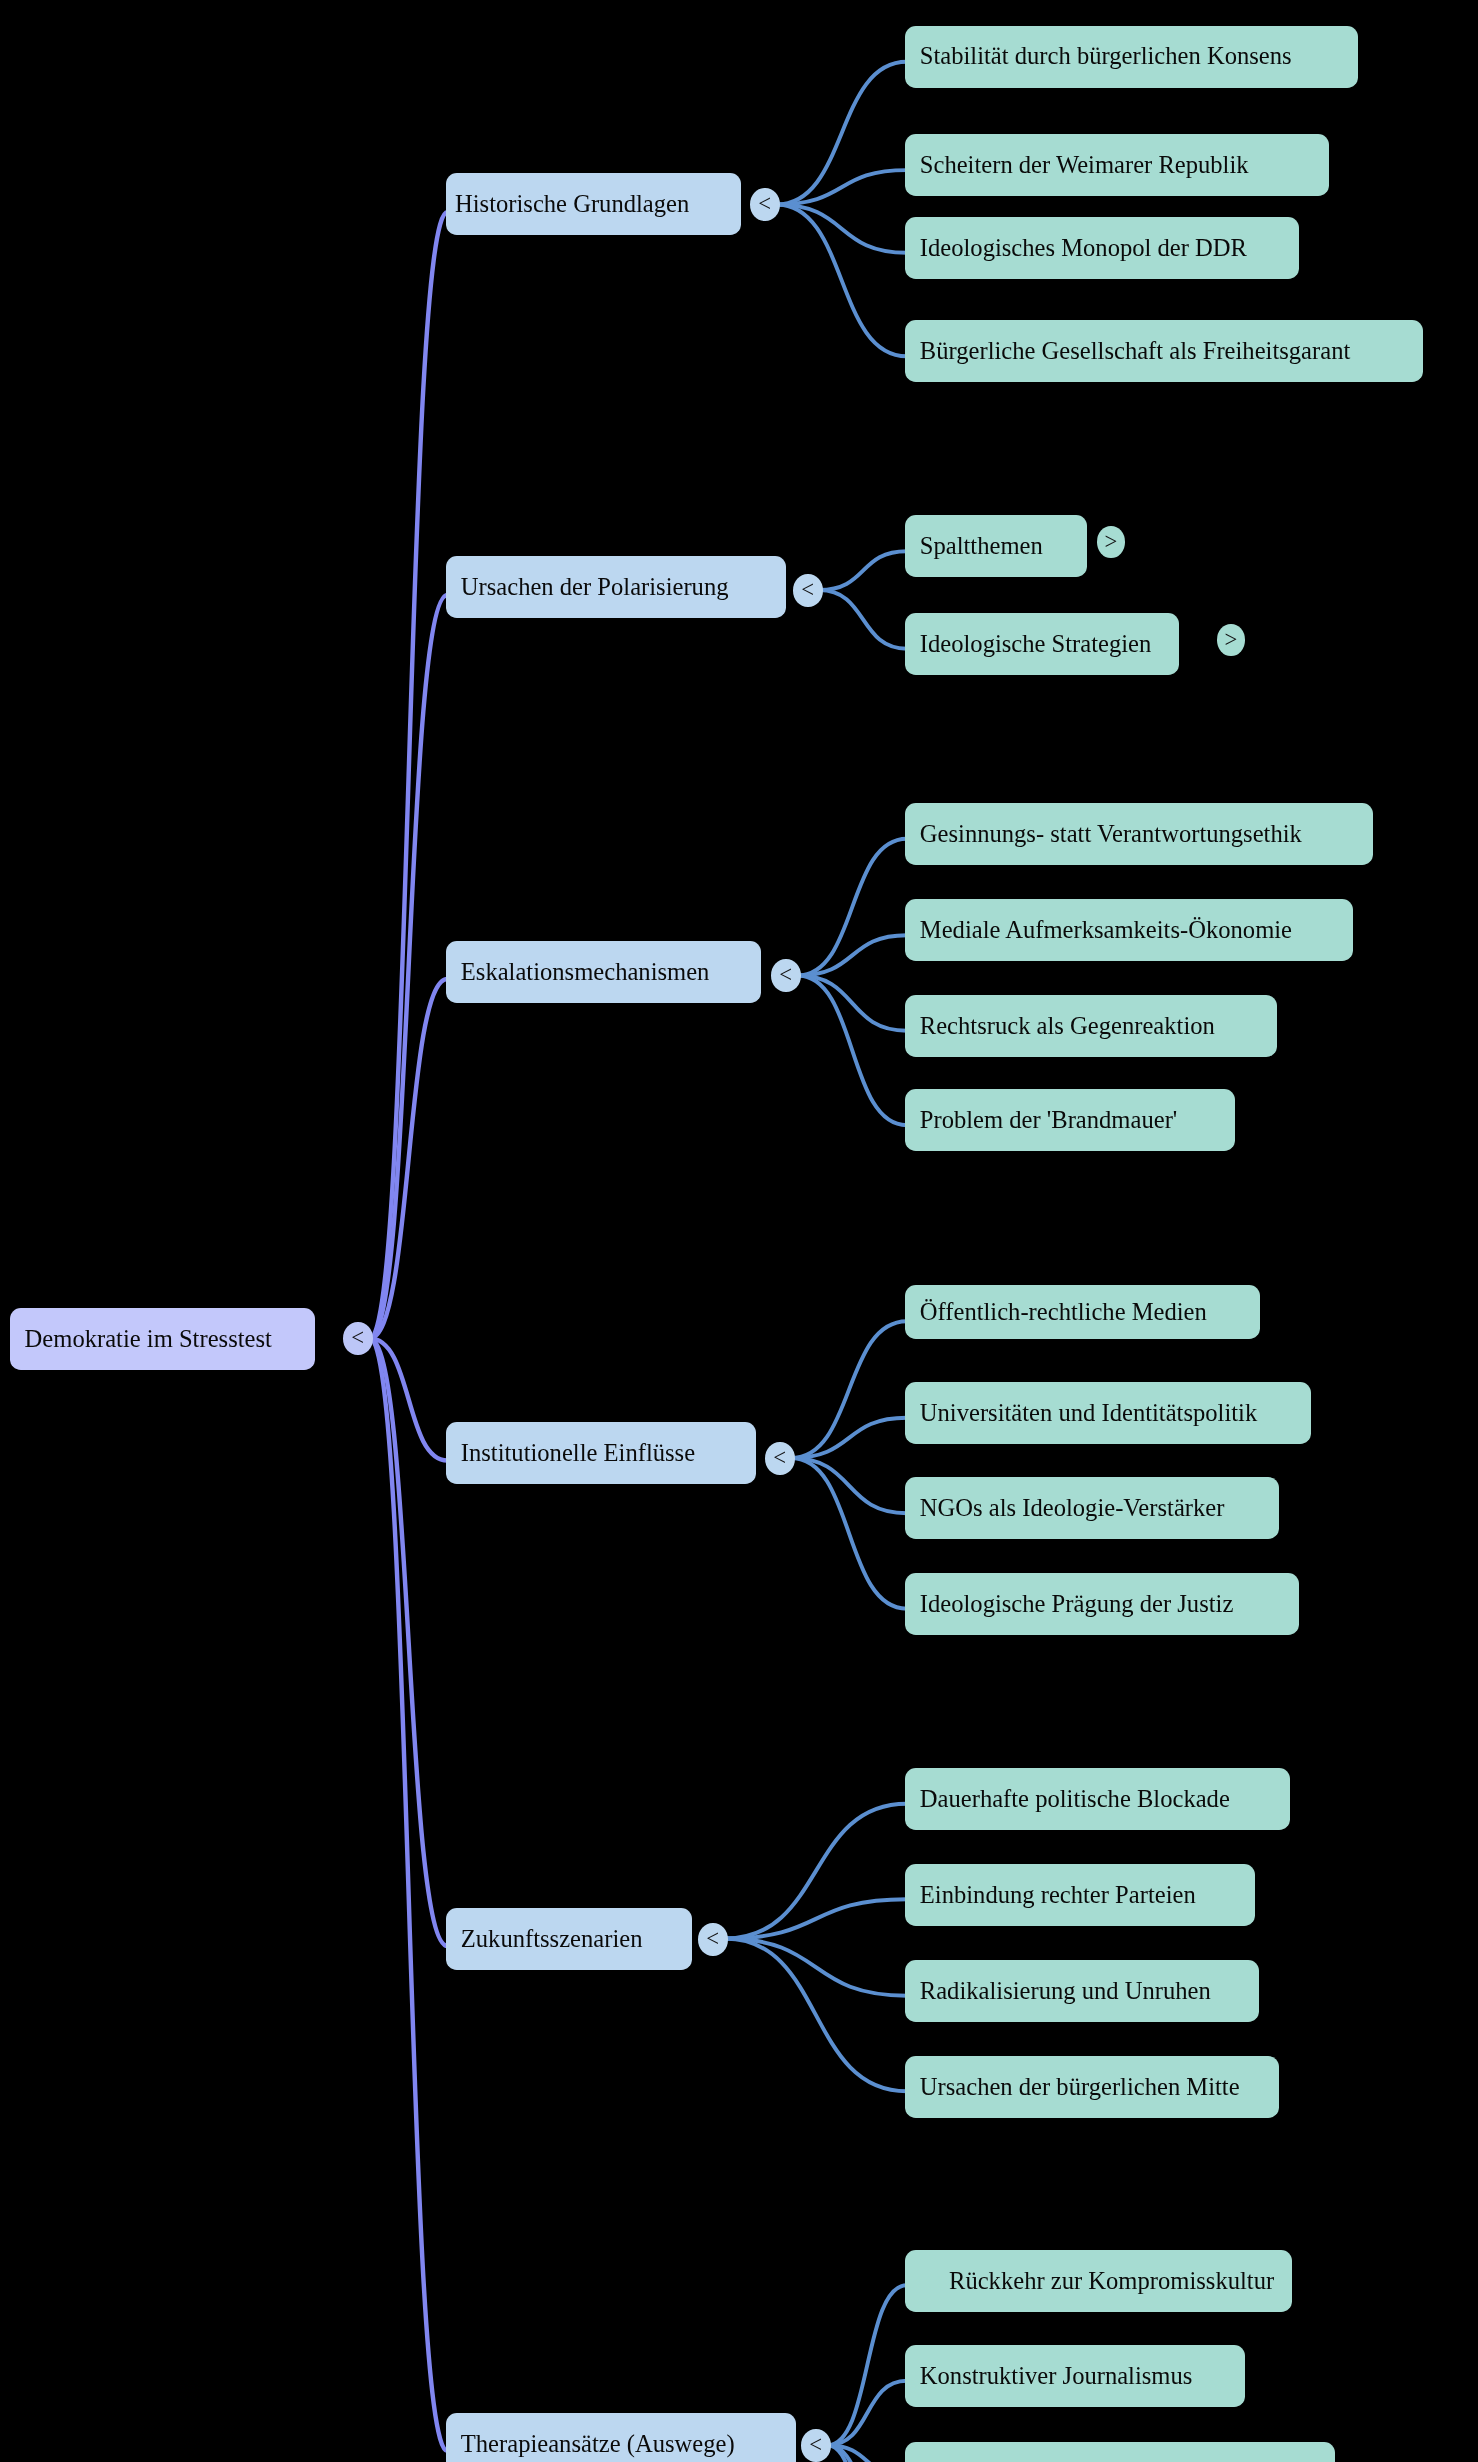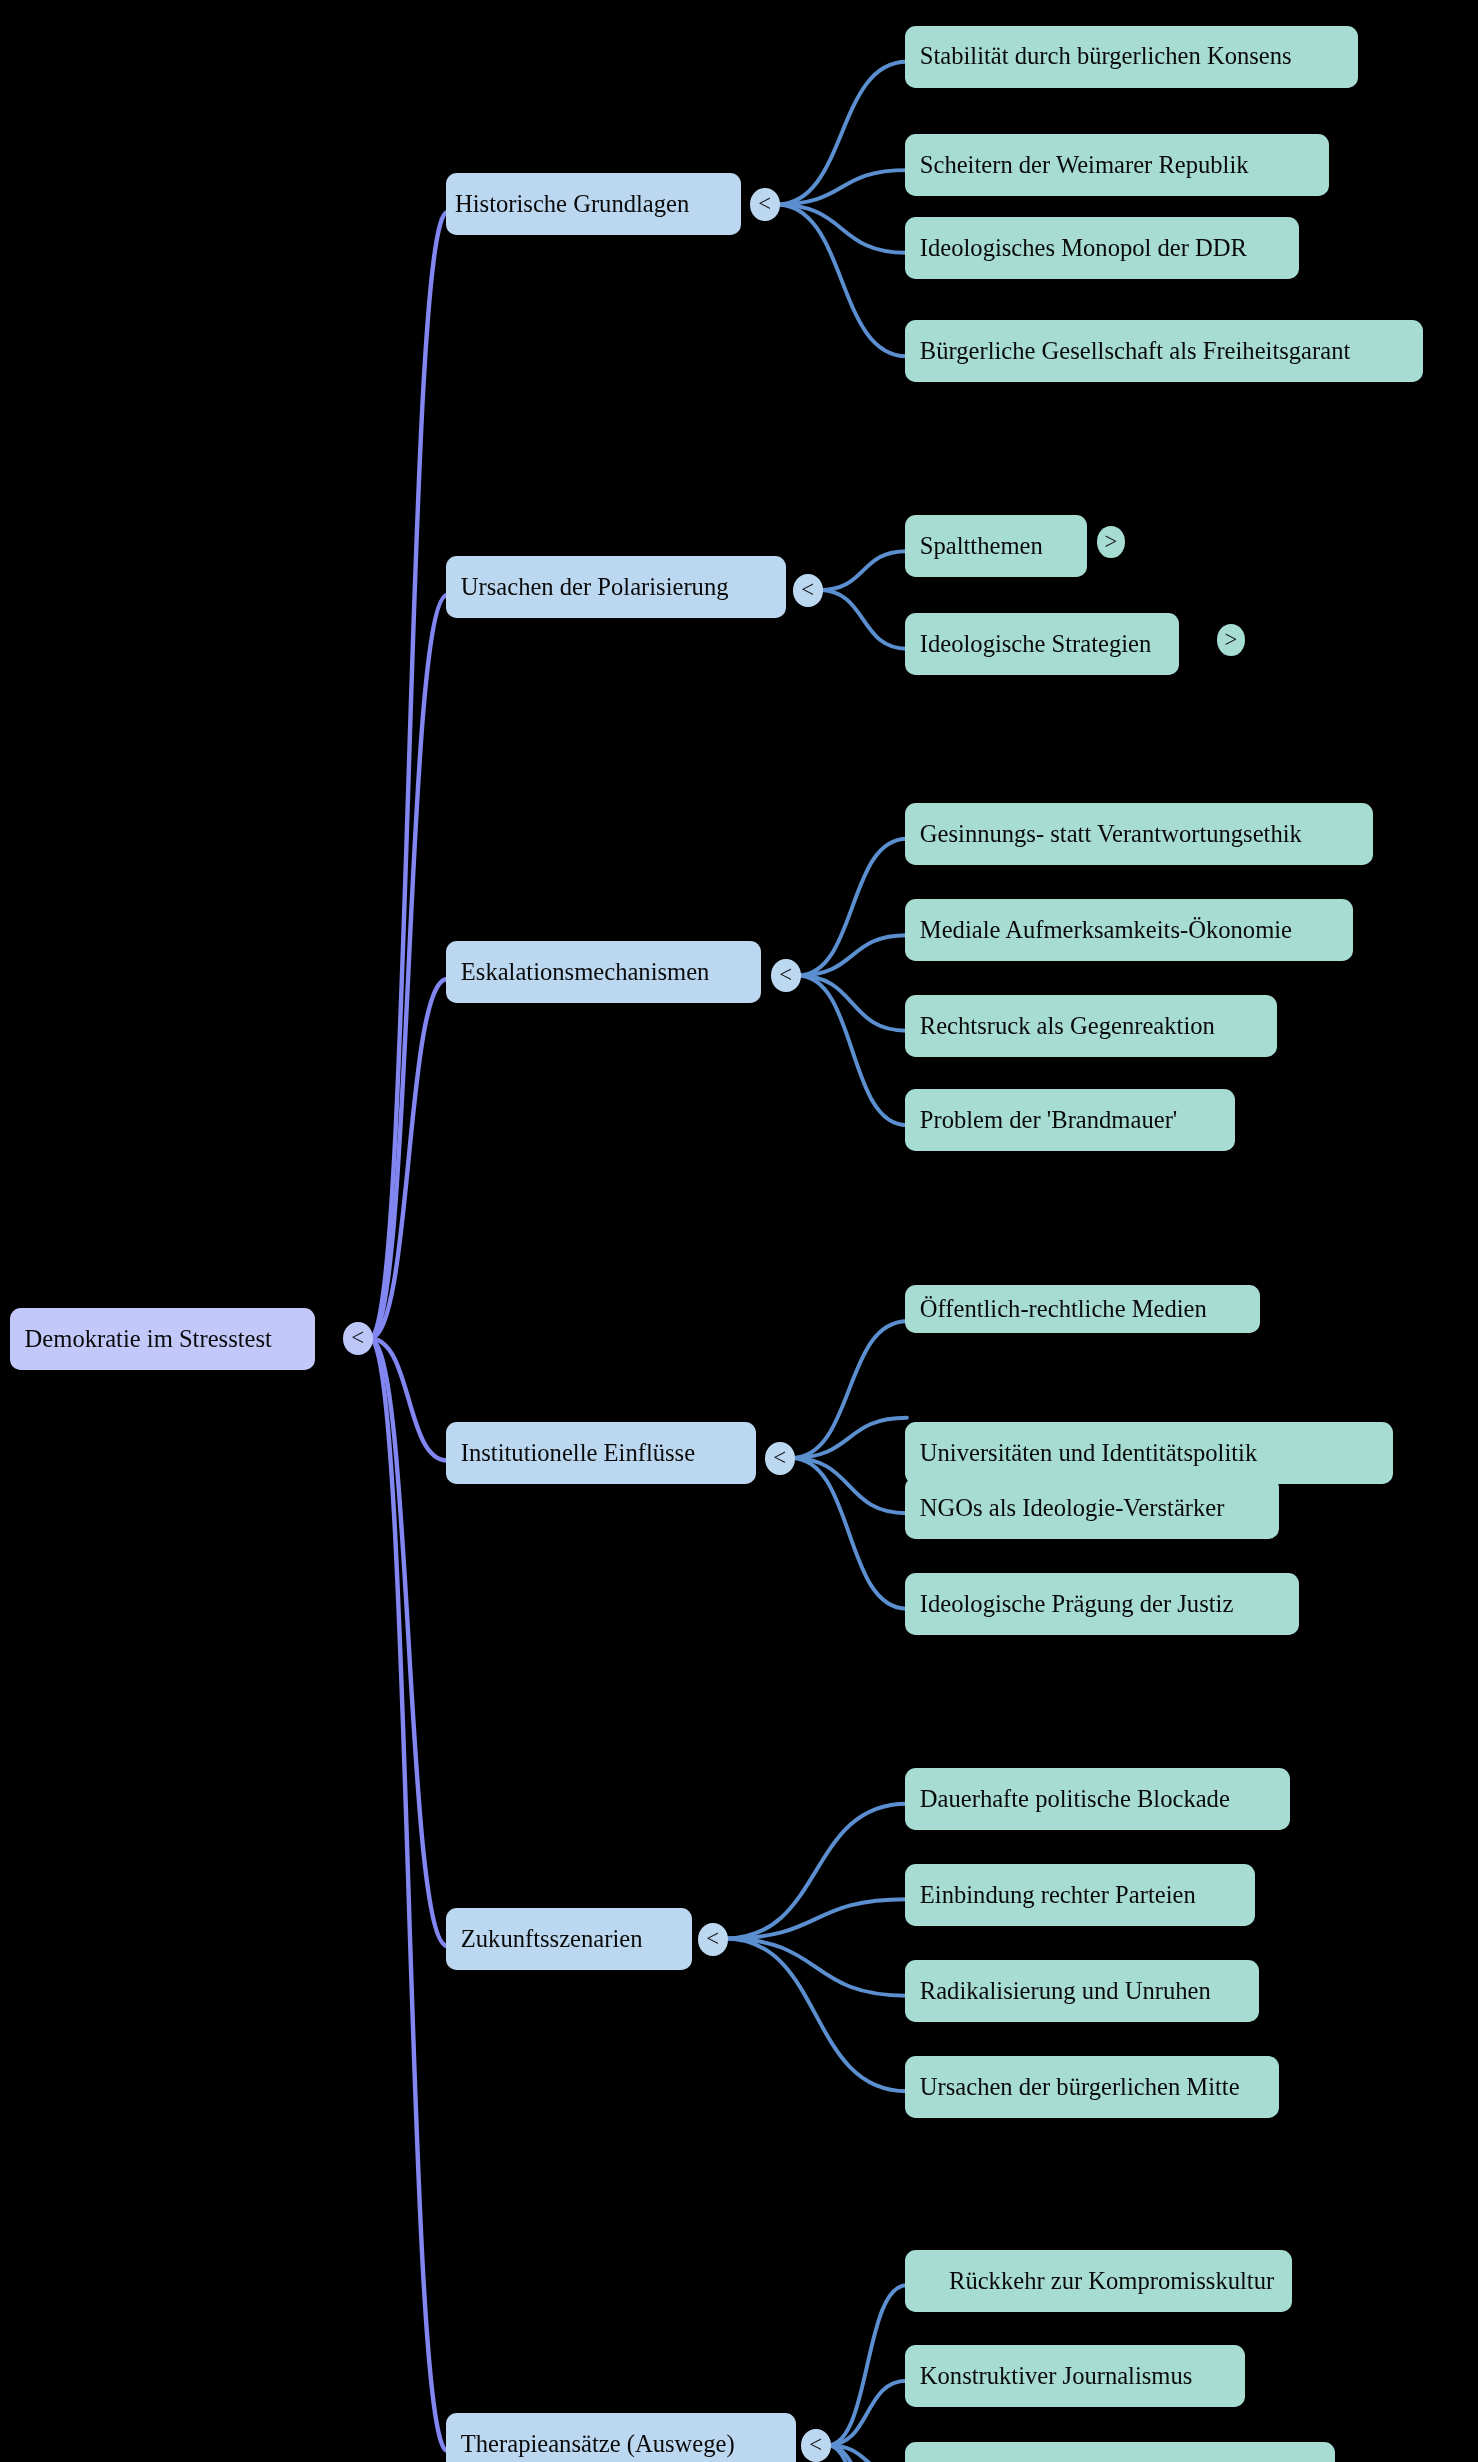--- a/index.html
+++ b/index.html
@@ -102,24 +102,24 @@
     <div class="node n-leaf" style="left: 905px; top: 995px; width: 372px; height: 62px;">
       <span class="node-label">Rechtsruck als Gegenreaktion</span>
     </div>
     <div class="node n-leaf" style="left: 905px; top: 1089px; width: 330px; height: 62px;">
       <span class="node-label">Problem der 'Brandmauer'</span>
     </div>
     <div class="node n-branch" style="left: 446px; top: 1422px; width: 310px; height: 62px;">
       <span class="node-label">Institutionelle Einflüsse</span>
     </div>
     <div class="toggle tg-steel" style="left: 765px; top: 1442px; width: 29.5px; height: 32.5px;">&lt;</div>
-    <div class="node n-leaf" style="left: 905px; top: 1285px; width: 355px; height: 48px;">
+    <div class="node n-leaf" style="left: 905px; top: 1285px; width: 355px; height: 54px;">
       <span class="node-label">Öffentlich-rechtliche Medien</span>
     </div>
-    <div class="node n-leaf" style="left: 905px; top: 1382px; width: 488px; height: 62px; margin-top: 40px;">
+    <div class="node n-leaf" style="left: 905px; top: 1382px; width: 406px; height: 62px;">
       <span class="node-label">Universitäten und Identitätspolitik</span>
     </div>
     <div class="node n-leaf" style="left: 905px; top: 1477px; width: 374px; height: 62px;">
       <span class="node-label">NGOs als Ideologie-Verstärker</span>
     </div>
     <div class="node n-leaf" style="left: 905px; top: 1573px; width: 394px; height: 62px;">
       <span class="node-label">Ideologische Prägung der Justiz</span>
     </div>
     <div class="node n-branch" style="left: 446px; top: 1908px; width: 246px; height: 62px;">
       <span class="node-label">Zukunftsszenarien</span>

